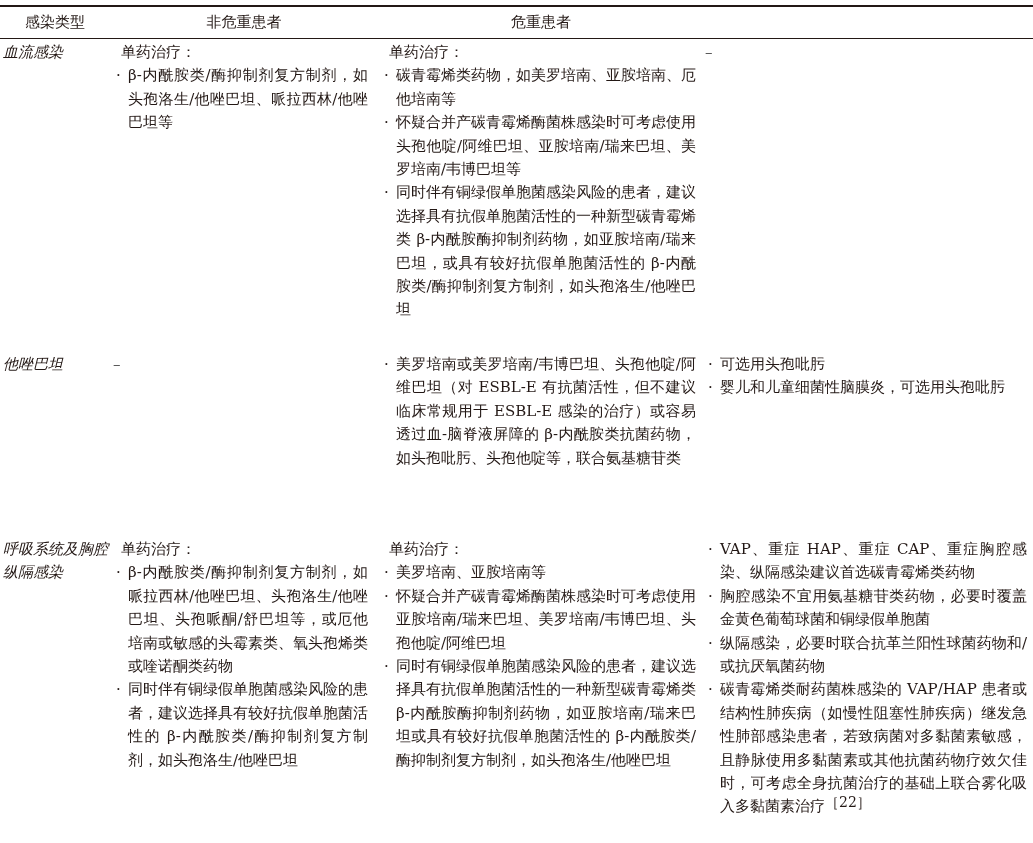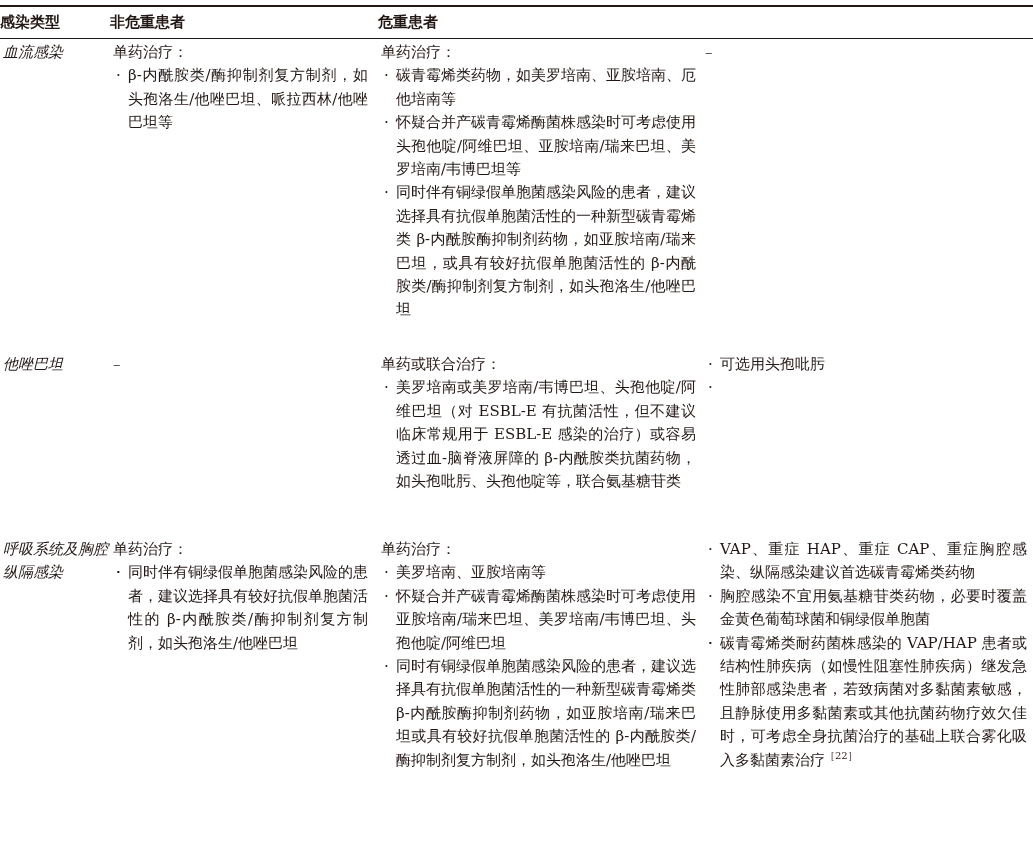--- a/index.html
+++ b/index.html
@@ -6,38 +6,38 @@
   body {
     width: 1033px; height: 843px; overflow: hidden;
     font-family: "DejaVu Serif", "Liberation Serif", serif;
     color: #231815;
     font-size: 15px;
   }
   .table-wrap { position: relative; width: 1033px; }
   .rule-top { position: absolute; left: 0; top: 5px; width: 1033px; height: 2px; background: #231815; }
   .rule-head { position: absolute; left: 0; top: 38px; width: 1033px; height: 1px; background: #231815; }
   .header-row { position: absolute; top: 7px; height: 31px; left: 0; width: 1033px; }
-  .hcell { position: absolute; top: 0; height: 31px; line-height: 31px; font-size: 15px; font-weight: bold; }
+  .hcell { position: absolute; top: 0; height: 31px; line-height: 31px; text-align: center; font-size: 15px; }
   .h1 { left: 0; width: 110px; }
   .h2 { left: 110px; width: 268px; }
   .h3 { left: 378px; width: 326px; }
   .h4 { left: 704px; width: 329px; }
 
   .row { position: absolute; left: 0; width: 1033px; }
   .cell { position: absolute; top: 0; line-height: 23.4px; font-size: 15px; }
   .c1 { left: 3px; width: 108px; font-style: italic; }
   .c2 { left: 113px; width: 255px; }
   .c3 { left: 381px; width: 315px; }
   .c4 { left: 705px; width: 322px; }
-  .lead { display: block; }
+  .lead { display: block; margin-left: 8px; }
   .bullets { list-style: none; margin: 0; padding: 0; }
   .bullets li { position: relative; padding-left: 15px; text-align: justify; }
   .bullets li .dot { position: absolute; left: 3px; top: 0; }
   .dash { display: block; color: #555; }
-  sup { font-size: 10px; vertical-align: top; line-height: 14px; }
+  sup { font-size: 14px; vertical-align: top; line-height: 14px; }
 </style>
 </head>
 <body>
 
 <div class="table-wrap">
   <div class="rule-top"></div>
 
   <div class="header-row">
     <div class="hcell h1">感染类型</div>
     <div class="hcell h2">非危重患者</div>
@@ -65,52 +65,51 @@
       <span class="dash">–</span>
     </div>
   </div>
 
   <div class="row" style="top:353px;">
     <div class="cell c1">他唑巴坦</div>
     <div class="cell c2">
       <span class="dash">–</span>
     </div>
     <div class="cell c3">
-      <span class="lead">单药或联合治疗：</span>
       <ul class="bullets">
         <li><span class="dot">·</span><span>美罗培南或美罗培南/韦博巴坦、头孢他啶/阿维巴坦（对 ESBL-E 有抗菌活性，但不建议临床常规用于 ESBL-E 感染的治疗）或容易透过血-脑脊液屏障的 β-内酰胺类抗菌药物，如头孢吡肟、头孢他啶等，联合氨基糖苷类</span></li>
       </ul>
     </div>
     <div class="cell c4">
       <ul class="bullets">
         <li><span class="dot">·</span><span>可选用头孢吡肟</span></li>
-        <li><span class="dot">·</span></li>
+        <li><span class="dot">·</span><span>婴儿和儿童细菌性脑膜炎，可选用头孢吡肟</span></li>
       </ul>
     </div>
   </div>
 
   <div class="row" style="top:538px;">
     <div class="cell c1">呼吸系统及胸腔纵隔感染</div>
     <div class="cell c2">
       <span class="lead">单药治疗：</span>
       <ul class="bullets">
-        <li><span class="dot">·</span></li>
+        <li><span class="dot">·</span><span>β-内酰胺类/酶抑制剂复方制剂，如哌拉西林/他唑巴坦、头孢洛生/他唑巴坦、头孢哌酮/舒巴坦等，或厄他培南或敏感的头霉素类、氧头孢烯类或喹诺酮类药物</span></li>
         <li><span class="dot">·</span><span>同时伴有铜绿假单胞菌感染风险的患者，建议选择具有较好抗假单胞菌活性的 β-内酰胺类/酶抑制剂复方制剂，如头孢洛生/他唑巴坦</span></li>
       </ul>
     </div>
     <div class="cell c3">
       <span class="lead">单药治疗：</span>
       <ul class="bullets">
         <li><span class="dot">·</span><span>美罗培南、亚胺培南等</span></li>
         <li><span class="dot">·</span><span>怀疑合并产碳青霉烯酶菌株感染时可考虑使用亚胺培南/瑞来巴坦、美罗培南/韦博巴坦、头孢他啶/阿维巴坦</span></li>
         <li><span class="dot">·</span><span>同时有铜绿假单胞菌感染风险的患者，建议选择具有抗假单胞菌活性的一种新型碳青霉烯类 β-内酰胺酶抑制剂药物，如亚胺培南/瑞来巴坦或具有较好抗假单胞菌活性的 β-内酰胺类/酶抑制剂复方制剂，如头孢洛生/他唑巴坦</span></li>
       </ul>
     </div>
     <div class="cell c4">
       <ul class="bullets">
         <li><span class="dot">·</span><span>VAP、重症 HAP、重症 CAP、重症胸腔感染、纵隔感染建议首选碳青霉烯类药物</span></li>
         <li><span class="dot">·</span><span>胸腔感染不宜用氨基糖苷类药物，必要时覆盖金黄色葡萄球菌和铜绿假单胞菌</span></li>
-        <li><span class="dot">·</span></li>
+        <li><span class="dot">·</span><span>纵隔感染，必要时联合抗革兰阳性球菌药物和/或抗厌氧菌药物</span></li>
         <li><span class="dot">·</span><span>碳青霉烯类耐药菌株感染的 VAP/HAP 患者或结构性肺疾病（如慢性阻塞性肺疾病）继发急性肺部感染患者，若致病菌对多黏菌素敏感，且静脉使用多黏菌素或其他抗菌药物疗效欠佳时，可考虑全身抗菌治疗的基础上联合雾化吸入多黏菌素治疗</span><sup>［22］</sup></li>
       </ul>
     </div>
   </div>
 </div>
 
 </body></html>

